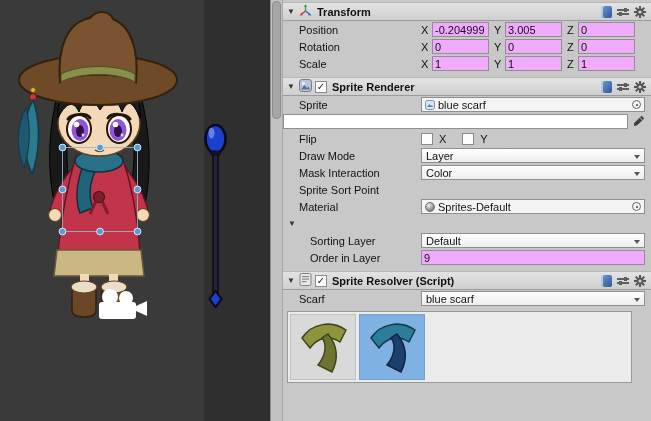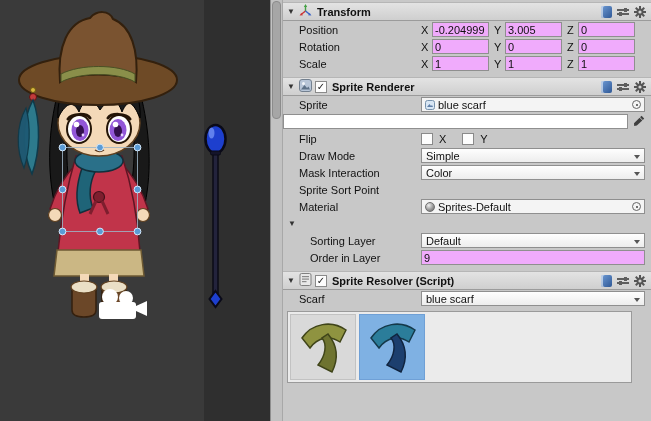--- a/index.html
+++ b/index.html
@@ -305,21 +305,21 @@
         <span class="cb"></span>
         <span class="cl">X</span>
         <span class="cb"></span>
         <span class="cl">Y</span>
       </span>
     </div>
 
     <div class="row wide">
       <span class="rlabel">Draw Mode</span>
       <span class="dropdown">
-          <span>Simple</span>
+          <span>Layer</span>
         </span>
     </div>
     <div class="row wide">
       <span class="rlabel">Mask Interaction</span>
       <span class="dropdown">
           <span>Color</span>
         </span>
     </div>
     <div class="row wide">
       <span class="rlabel">Sprite Sort Point</span>

